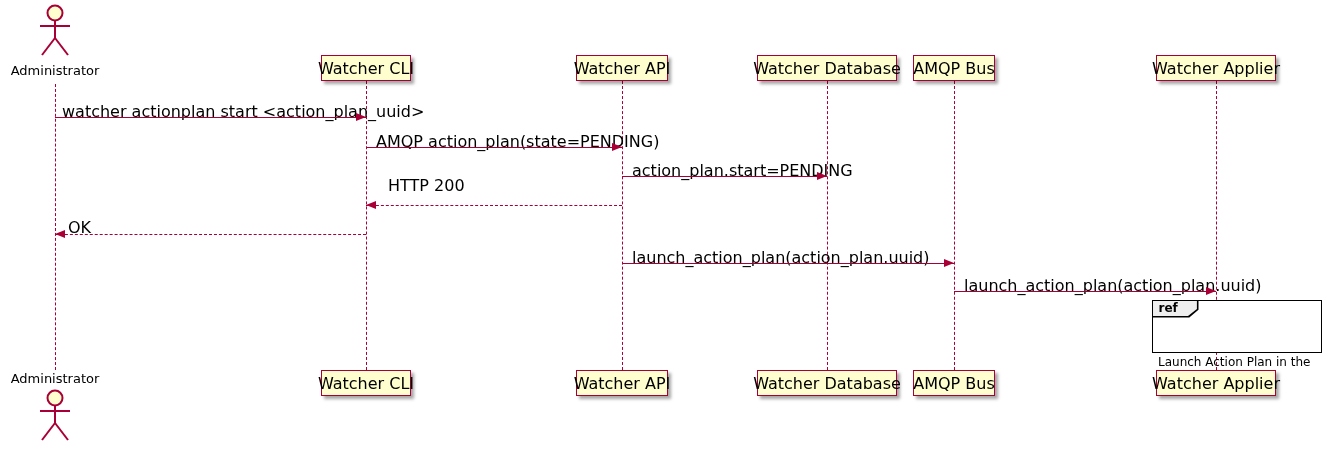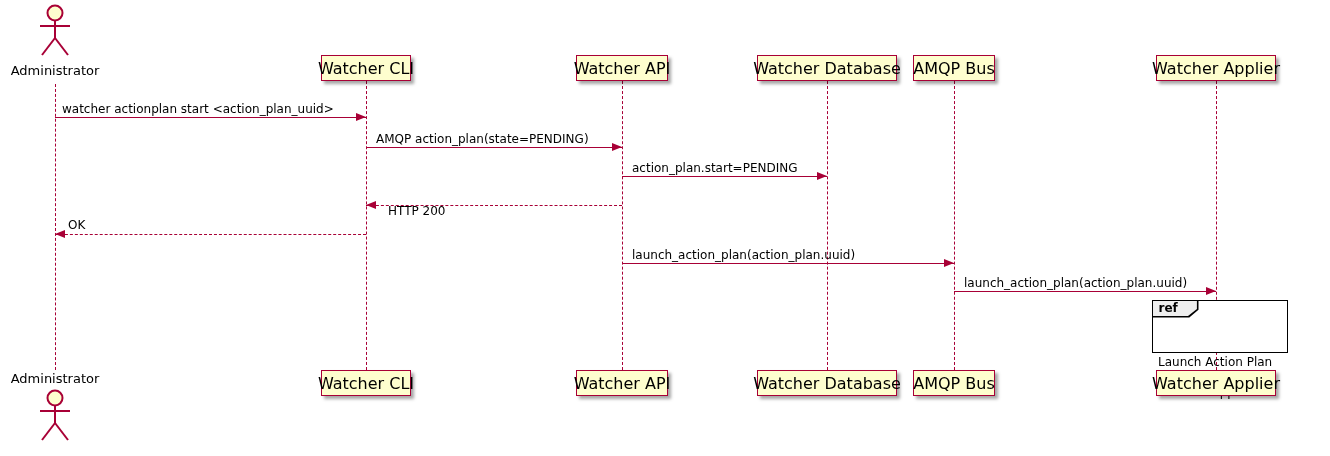--- a/index.html
+++ b/index.html
@@ -18,21 +18,21 @@
     box-shadow:3px 3px 3px rgba(0,0,0,0.35);
   }
 
   .lifeline { position:absolute; width:0; border-left:1px dashed var(--line-color, #A80036); }
 
   .actor-label { position:absolute; font-size:13px; text-align:center; white-space:nowrap; }
   .actor-svg { position:absolute; }
   .actor-svg circle { fill:var(--participant-bg, #FEFECE); stroke:var(--line-color, #A80036); stroke-width:2; }
   .actor-svg line { stroke:var(--line-color, #A80036); stroke-width:2; }
 
-  .msg-label { position:absolute; font-size:12px; white-space:nowrap; }
+  .msg-label { position:absolute; font-size:16px; white-space:nowrap; }
   .msg-line  { position:absolute; height:0; border-top:1px solid var(--line-color, #A80036); }
   .msg-line.dashed { border-top-style:dashed; }
   .arrowhead { position:absolute; width:0; height:0; }
   .arrowhead.right { border-left:10px solid var(--line-color, #A80036); border-top:4px solid transparent; border-bottom:4px solid transparent; }
   .arrowhead.left  { border-right:10px solid var(--line-color, #A80036); border-top:4px solid transparent; border-bottom:4px solid transparent; }
 
   .ref-frame { position:absolute; background:#ffffff; border:1.6px solid var(--ref-border, #000); }
   .ref-header { position:absolute; left:-0.5px; top:-0.5px; width:46px; height:17px;
     background:var(--ref-border, #000);
     clip-path:polygon(0 0, 100% 0, 100% 55%, 80% 100%, 0 100%); }
@@ -85,21 +85,21 @@
     <div class="arrowhead right" style="left:612px; top:143px"></div>
   </div>
 
   <div class="group">
     <div class="msg-label" style="left:632px; top:161px">action_plan.start=PENDING</div>
     <div class="msg-line" style="left:622px; top:176px; width:205px"></div>
     <div class="arrowhead right" style="left:817px; top:172px"></div>
   </div>
 
   <div class="group">
-    <div class="msg-label" style="left:388px; top:204px">HTTP 200</div>
+    <div class="msg-label" style="left:388px; top:176px">HTTP 200</div>
     <div class="msg-line dashed" style="left:366px; top:205px; width:256px"></div>
     <div class="arrowhead left" style="left:366px; top:201px"></div>
   </div>
 
   <div class="group">
     <div class="msg-label" style="left:68px; top:218px">OK</div>
     <div class="msg-line dashed" style="left:55px; top:234px; width:311px"></div>
     <div class="arrowhead left" style="left:55px; top:230px"></div>
   </div>
 
@@ -108,21 +108,21 @@
     <div class="msg-line" style="left:622px; top:263px; width:332px"></div>
     <div class="arrowhead right" style="left:944px; top:259px"></div>
   </div>
 
   <div class="group">
     <div class="msg-label" style="left:964px; top:276px">launch_action_plan(action_plan.uuid)</div>
     <div class="msg-line" style="left:954px; top:291px; width:262px"></div>
     <div class="arrowhead right" style="left:1206px; top:287px"></div>
   </div>
 
-  <div class="ref-frame" style="left:1152px; top:300px; width:136px; height:53px">
+  <div class="ref-frame" style="left:1152px; top:300px; width:170px; height:53px">
     <div class="ref-header">
       <div class="ref-header-inner">ref</div>
     </div>
     <div class="ref-body">Launch Action Plan in the
 Watcher Applier</div>
   </div>
 
   <div class="participant" style="left:321px;  top:370px; width:90px">Watcher CLI</div>
   <div class="participant" style="left:576px;  top:370px; width:92px">Watcher API</div>
   <div class="participant" style="left:757px;  top:370px; width:140px">Watcher Database</div>

